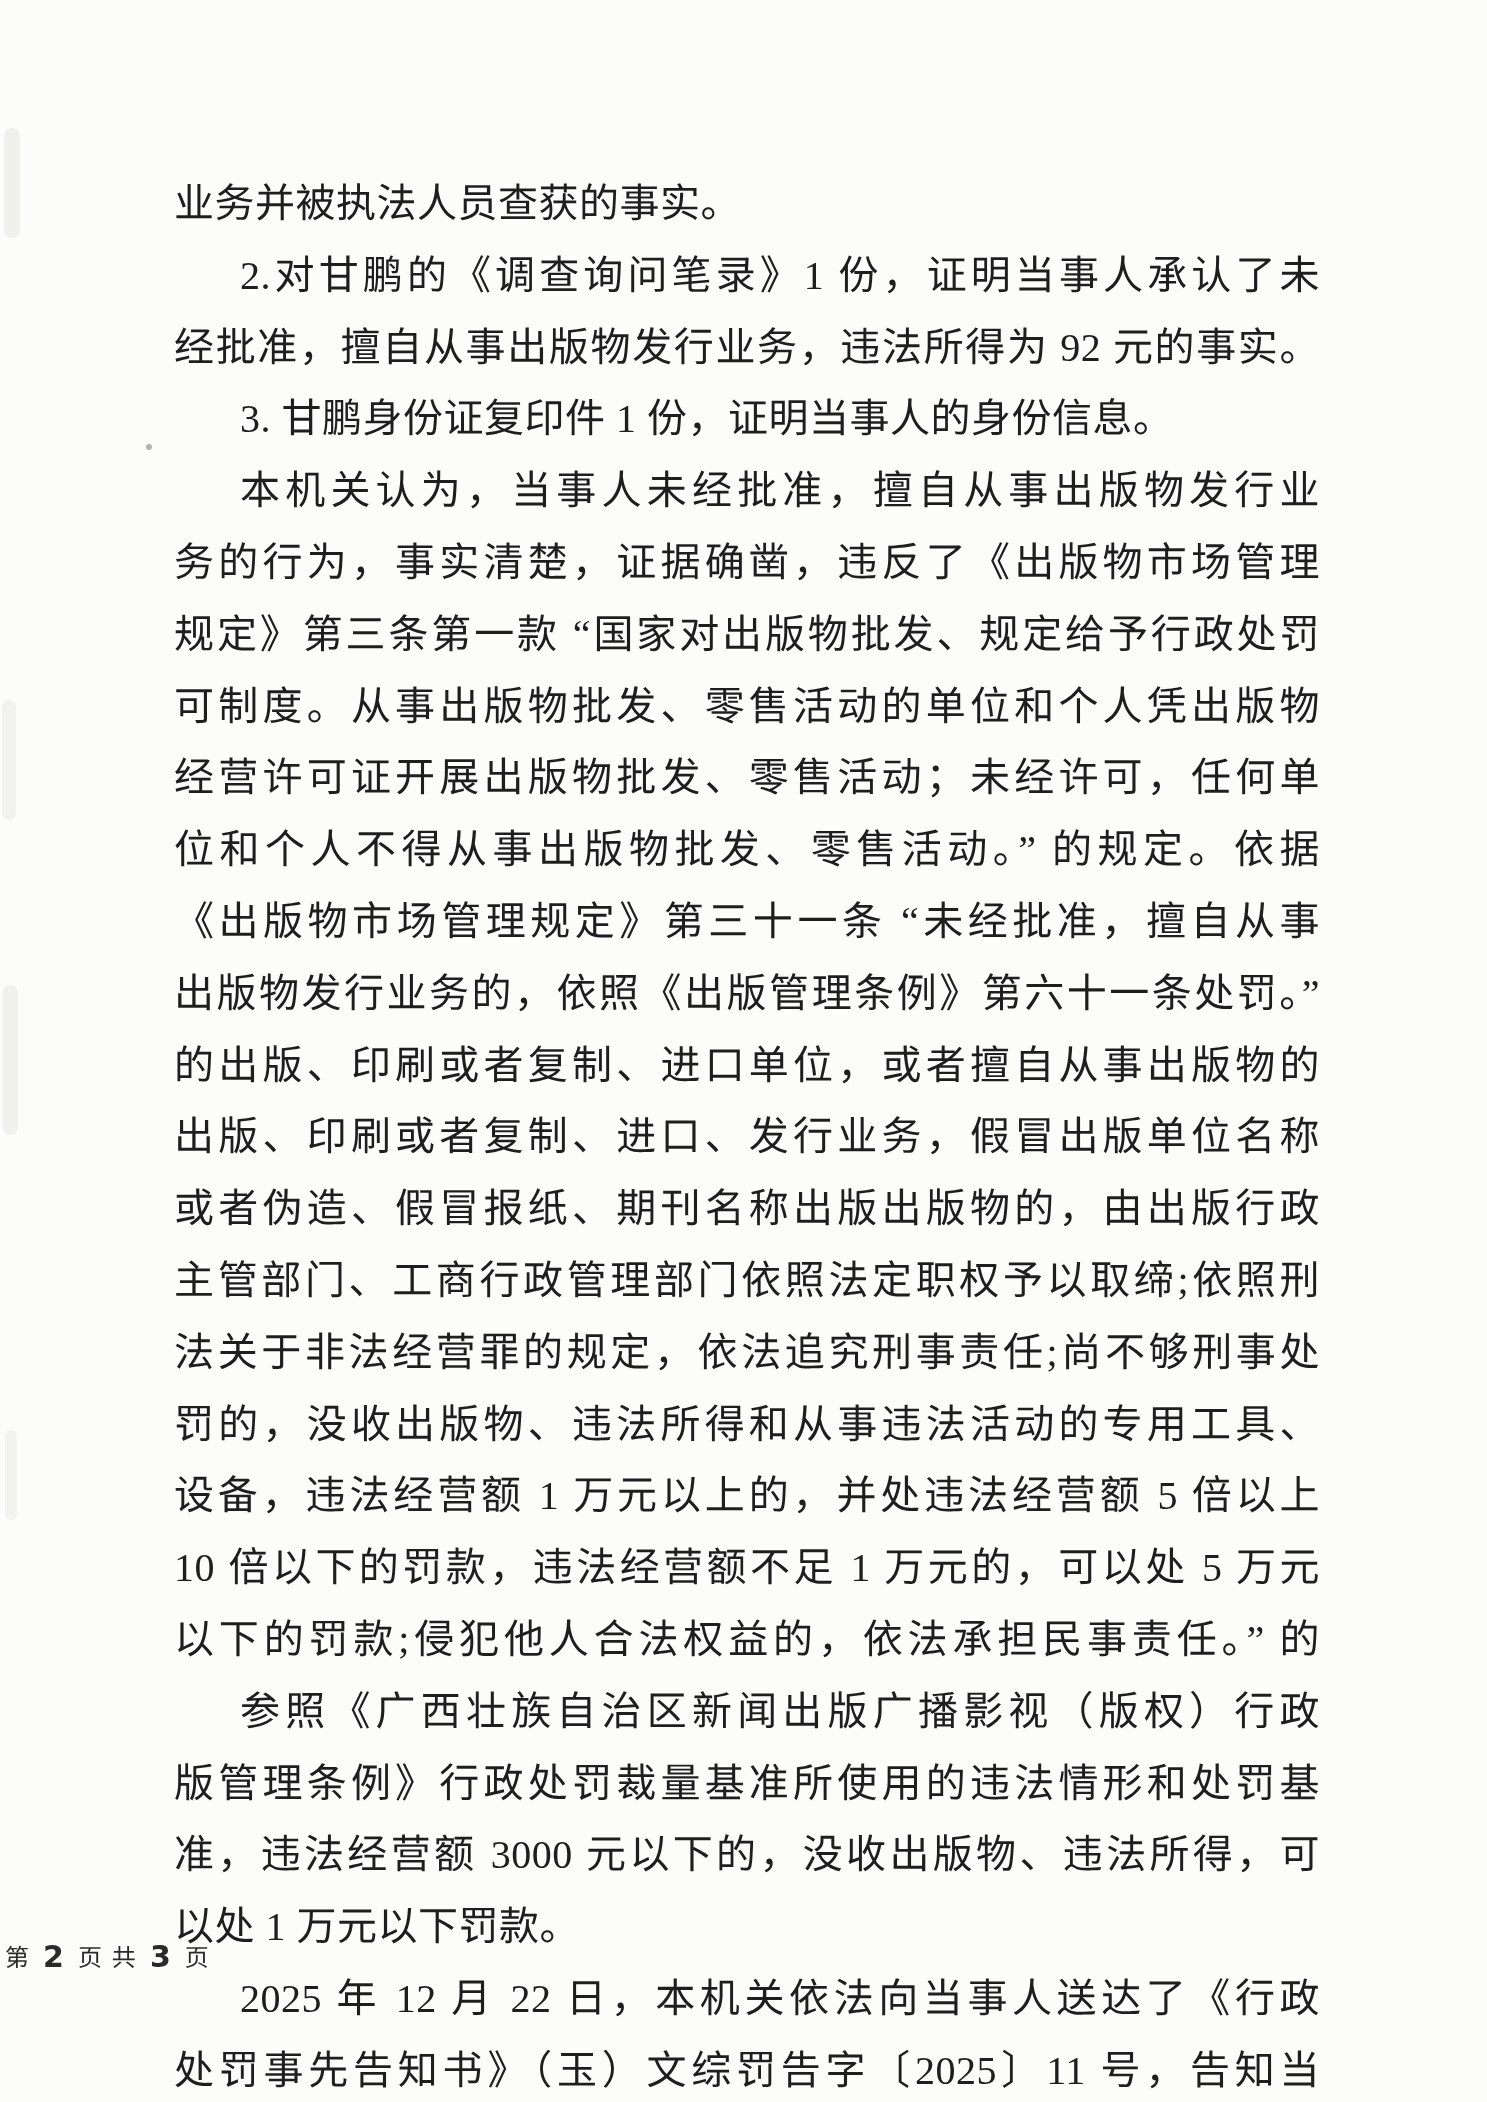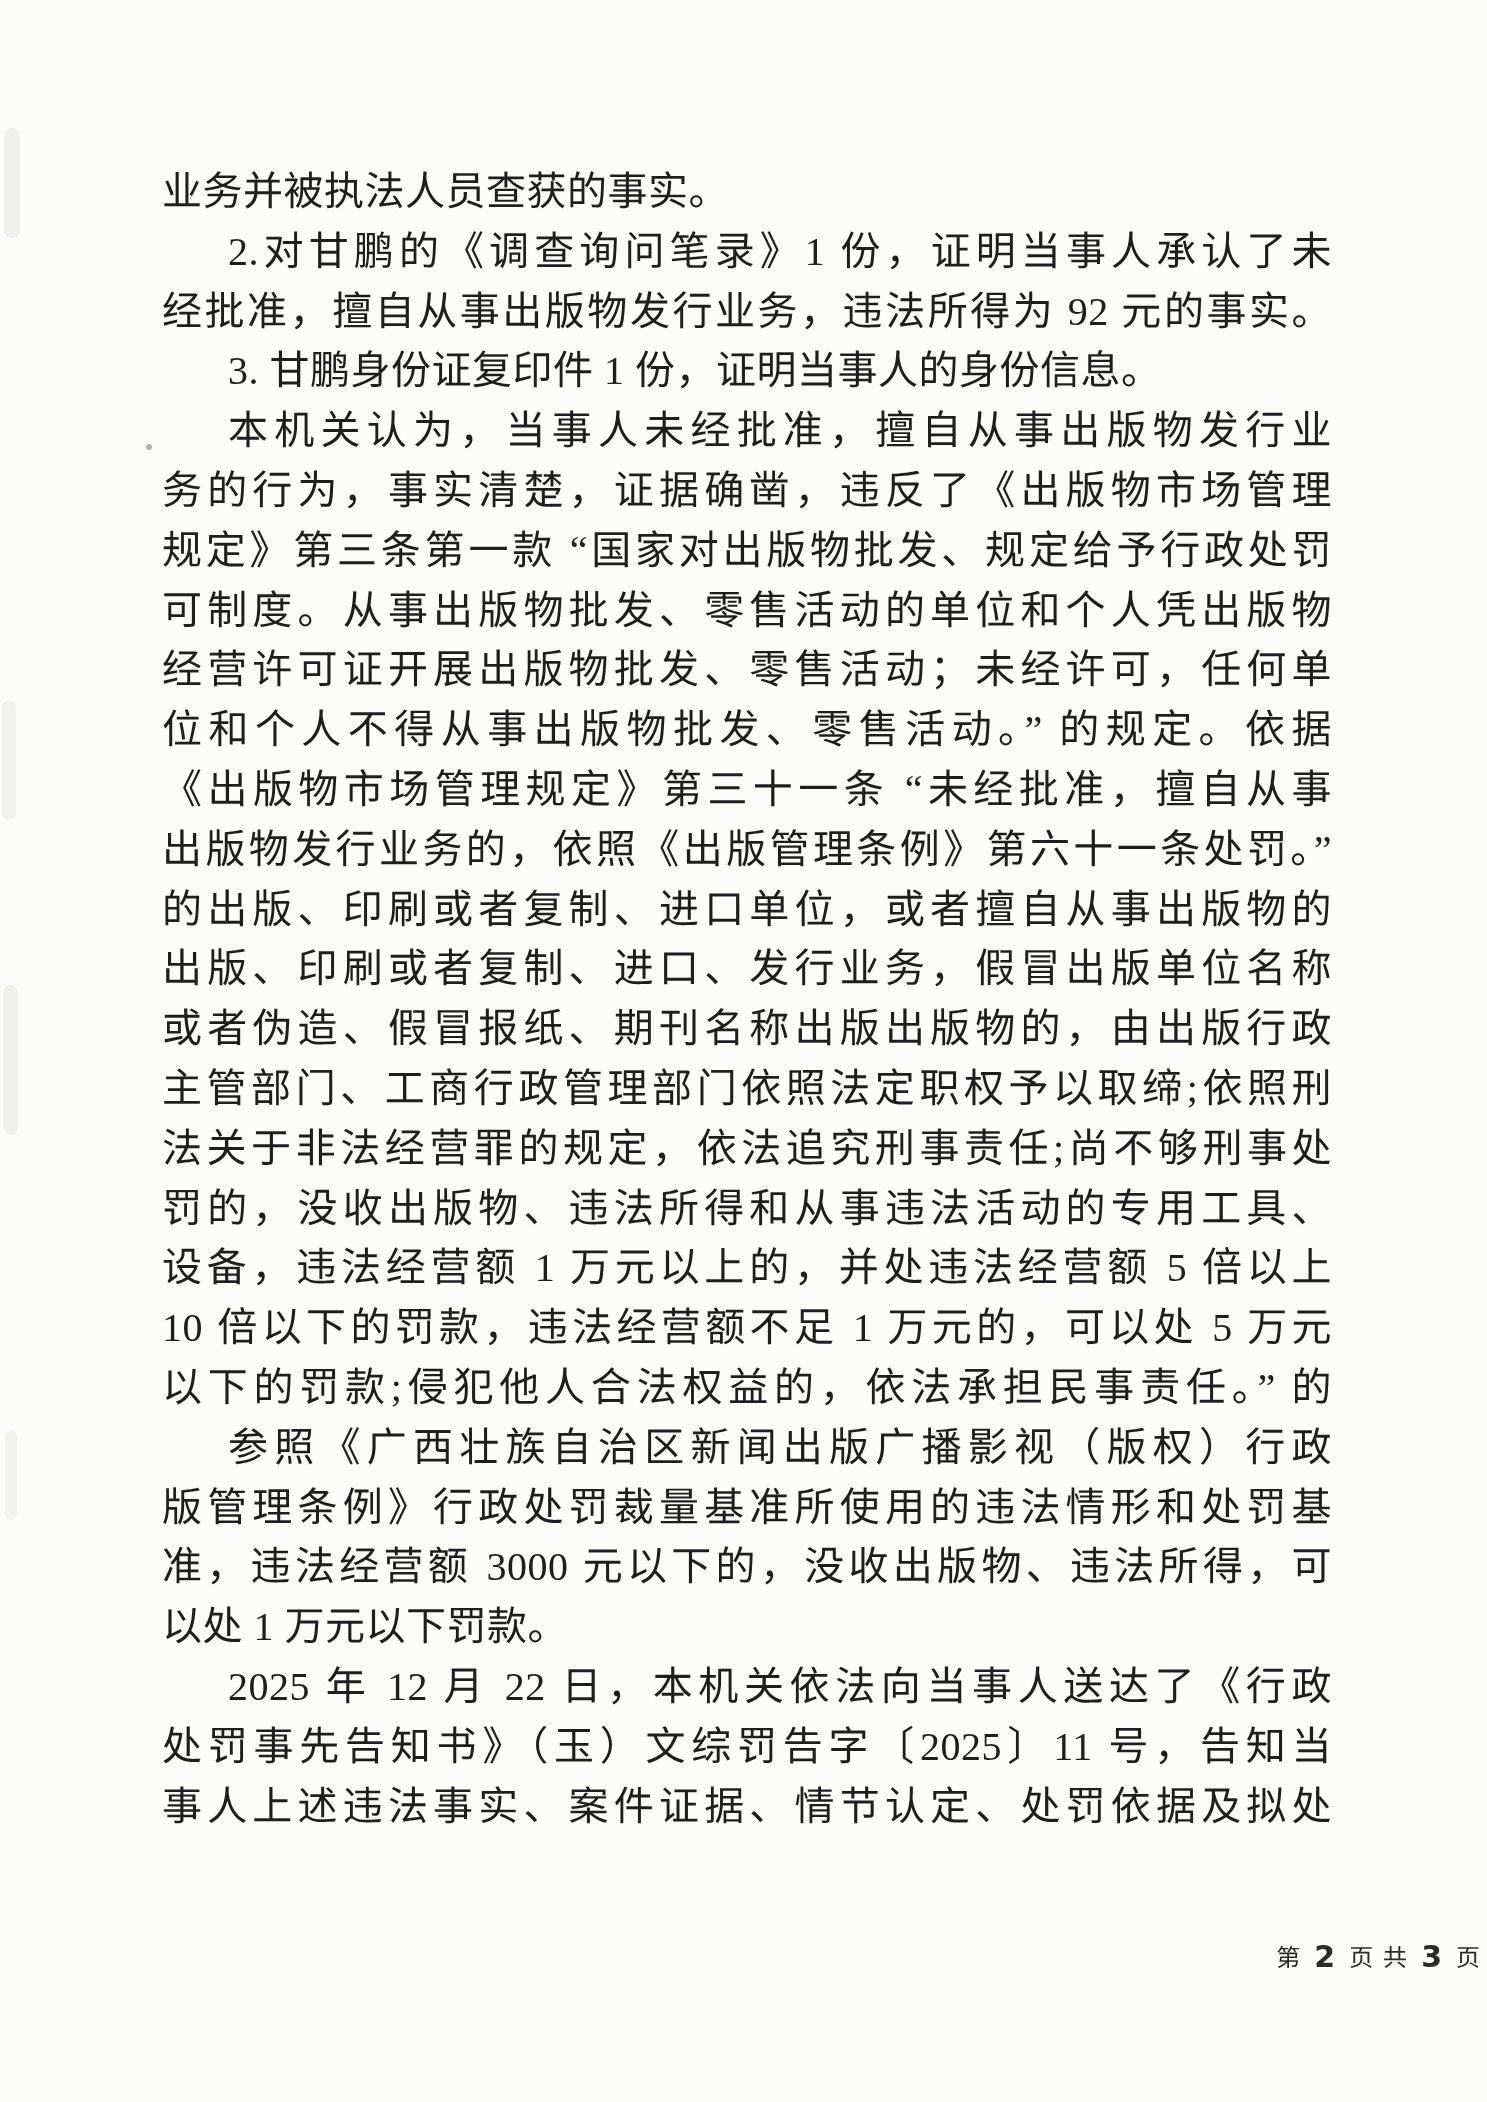--- a/index.html
+++ b/index.html
@@ -19,42 +19,42 @@
     position: absolute;
     inset: 0;
   }
   .text-block {
     position: absolute;
     left: 158px;
     top: 160px;
     width: 1178px;
   }
   .line {
-    margin: 4px;
+    margin: 16px;
     font-size: 40px;
     line-height: 55.8px;
     letter-spacing: 0.5px;
     text-align: justify;
     text-align-last: justify;
     text-justify: inter-character;
     white-space: normal;
     color: #1e1e1e;
   }
   .line.para-end {
     text-align-last: left;
   }
   .line.indent {
     text-indent: 66px;
   }
   .footer {
     position: absolute;
     top: 1938px;
     left: 0;
     width: 100%;
-    text-align: right;
+    text-align: left;
     font-size: 24px;
     color: #2a2a2a;
     letter-spacing: 2px;
   }
   .footer .lab {
     margin: 0 5px;
   }
   .footer .num {
     font-family: "DejaVu Sans", sans-serif;
     font-size: 30px;

